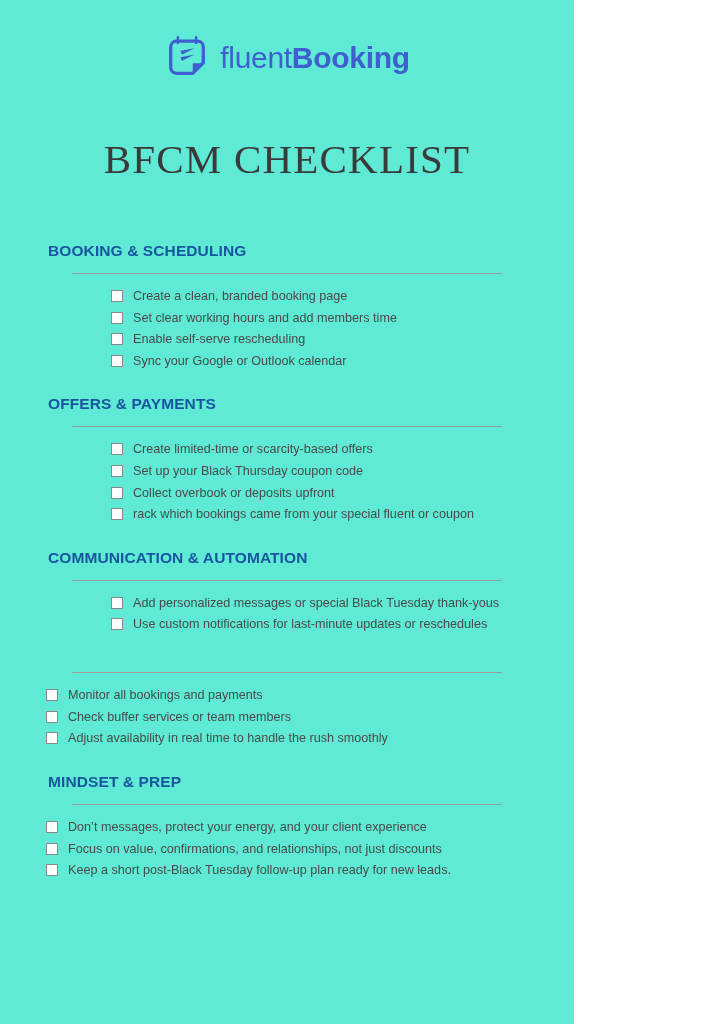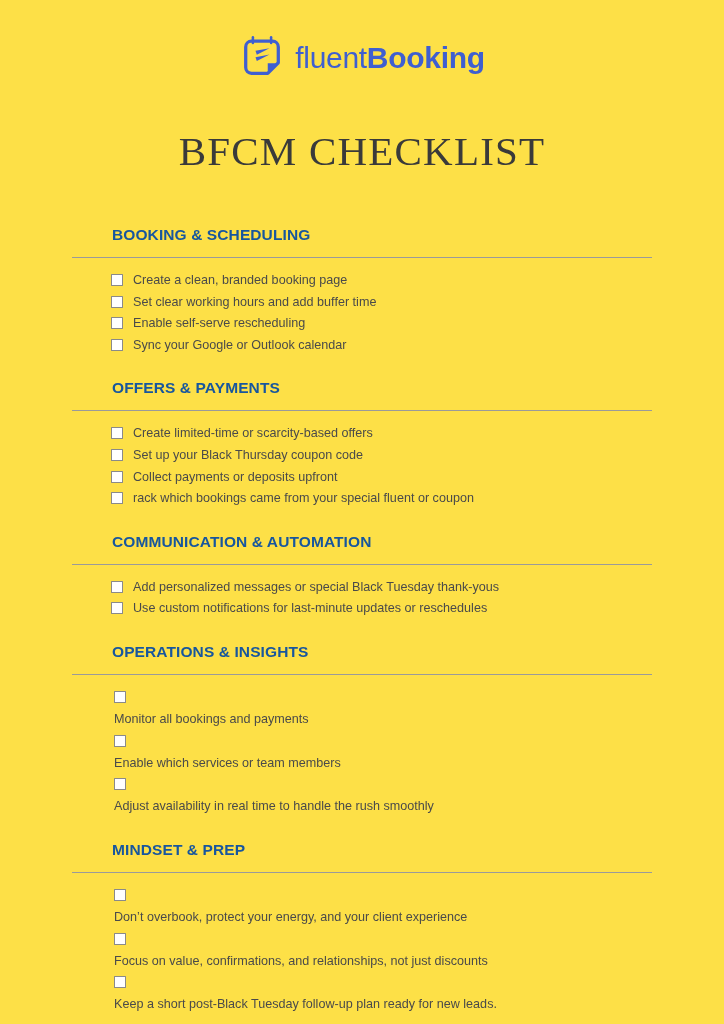--- a/index.html
+++ b/index.html
@@ -9,24 +9,24 @@
   }
   body {
     width: 724px;
     height: 1024px;
     font-family: "Liberation Sans", sans-serif;
     -webkit-font-smoothing: antialiased;
   }
 
   .page {
     position: relative;
-    width: 724px;
+    width: 574px;
     height: 1024px;
     box-sizing: border-box;
-    background: #fde047;
+    background: #5eead4;
     overflow: hidden;
   }
 
   
   .logo-block {
     display: flex;
     align-items: center;
     justify-content: center;
     gap: 10px;
     padding-top: 34px;
@@ -54,56 +54,55 @@
   }
 
   
   .doc-title {
     font-family: "Liberation Serif", serif;
     font-size: 41px;
     font-weight: 400;
     letter-spacing: 1.2px;
     color: #3a3a3a;
     text-align: center;
-    margin: 0;
+    margin: 8px;
     padding-top: 47px;
   }
 
   
   .sections {
     padding-top: 51px;
   }
   .section {
     padding-bottom: 2px;
   }
   .section-title {
     font-size: 15.5px;
     font-weight: 700;
     letter-spacing: 0.1px;
     color: #17569e;
-    margin: 0 0 0 112px;
+    margin: 0 0 0 48px;
   }
   .rule {
     height: 1px;
     background: #9a9a9a;
     margin: 13px 72px 0 72px;
   }
   .items {
     padding-top: 14px;
   }
   .item {
     display: flex;
     align-items: flex-start;
     gap: 10px;
     padding: 0 0 5px 0;
     margin-left: 111px;
   }
   .section.indent-more .item {
-    margin-left: 114px;
-    flex-direction: column;
+    margin-left: 46px;
   }
   .checkbox {
     width: 12px;
     height: 12px;
     box-sizing: border-box;
     border: 1px solid #8a8a8a;
     background: #ffffff;
     flex: 0 0 auto;
     position: relative;
     top: 2px;
@@ -152,21 +151,21 @@
       <div class="section">
         <div class="section-title">BOOKING &amp; SCHEDULING</div>
         <div class="rule"></div>
         <div class="items">
           <div class="item">
             <span class="checkbox"></span>
             <span class="item-label">Create a clean, branded booking page</span>
           </div>
           <div class="item">
             <span class="checkbox"></span>
-            <span class="item-label">Set clear working hours and add buffer time</span>
+            <span class="item-label">Set clear working hours and add members time</span>
           </div>
           <div class="item">
             <span class="checkbox"></span>
             <span class="item-label">Enable self-serve rescheduling</span>
           </div>
           <div class="item">
             <span class="checkbox"></span>
             <span class="item-label">Sync your Google or Outlook calendar</span>
           </div>
         </div>
@@ -178,21 +177,21 @@
           <div class="item">
             <span class="checkbox"></span>
             <span class="item-label">Create limited-time or scarcity-based offers</span>
           </div>
           <div class="item">
             <span class="checkbox"></span>
             <span class="item-label">Set up your Black Thursday coupon code</span>
           </div>
           <div class="item">
             <span class="checkbox"></span>
-            <span class="item-label">Collect payments or deposits upfront</span>
+            <span class="item-label">Collect overbook or deposits upfront</span>
           </div>
           <div class="item">
             <span class="checkbox"></span>
             <span class="item-label">rack which bookings came from your special fluent or coupon</span>
           </div>
         </div>
       </div>
       <div class="section">
         <div class="section-title">COMMUNICATION &amp; AUTOMATION</div>
         <div class="rule"></div>
@@ -201,44 +200,43 @@
             <span class="checkbox"></span>
             <span class="item-label">Add personalized messages or special Black Tuesday thank-yous</span>
           </div>
           <div class="item">
             <span class="checkbox"></span>
             <span class="item-label">Use custom notifications for last-minute updates or reschedules</span>
           </div>
         </div>
       </div>
       <div class="section indent-more">
-        <div class="section-title">OPERATIONS &amp; INSIGHTS</div>
         <div class="rule"></div>
         <div class="items">
           <div class="item">
             <span class="checkbox"></span>
             <span class="item-label">Monitor all bookings and payments</span>
           </div>
           <div class="item">
             <span class="checkbox"></span>
-            <span class="item-label">Enable which services or team members</span>
+            <span class="item-label">Check buffer services or team members</span>
           </div>
           <div class="item">
             <span class="checkbox"></span>
             <span class="item-label">Adjust availability in real time to handle the rush smoothly</span>
           </div>
         </div>
       </div>
       <div class="section indent-more">
         <div class="section-title">MINDSET &amp; PREP</div>
         <div class="rule"></div>
         <div class="items">
           <div class="item">
             <span class="checkbox"></span>
-            <span class="item-label">Don’t overbook, protect your energy, and your client experience</span>
+            <span class="item-label">Don’t messages, protect your energy, and your client experience</span>
           </div>
           <div class="item">
             <span class="checkbox"></span>
             <span class="item-label">Focus on value, confirmations, and relationships, not just discounts</span>
           </div>
           <div class="item">
             <span class="checkbox"></span>
             <span class="item-label">Keep a short post-Black Tuesday follow-up plan ready for new leads.</span>
           </div>
         </div>

